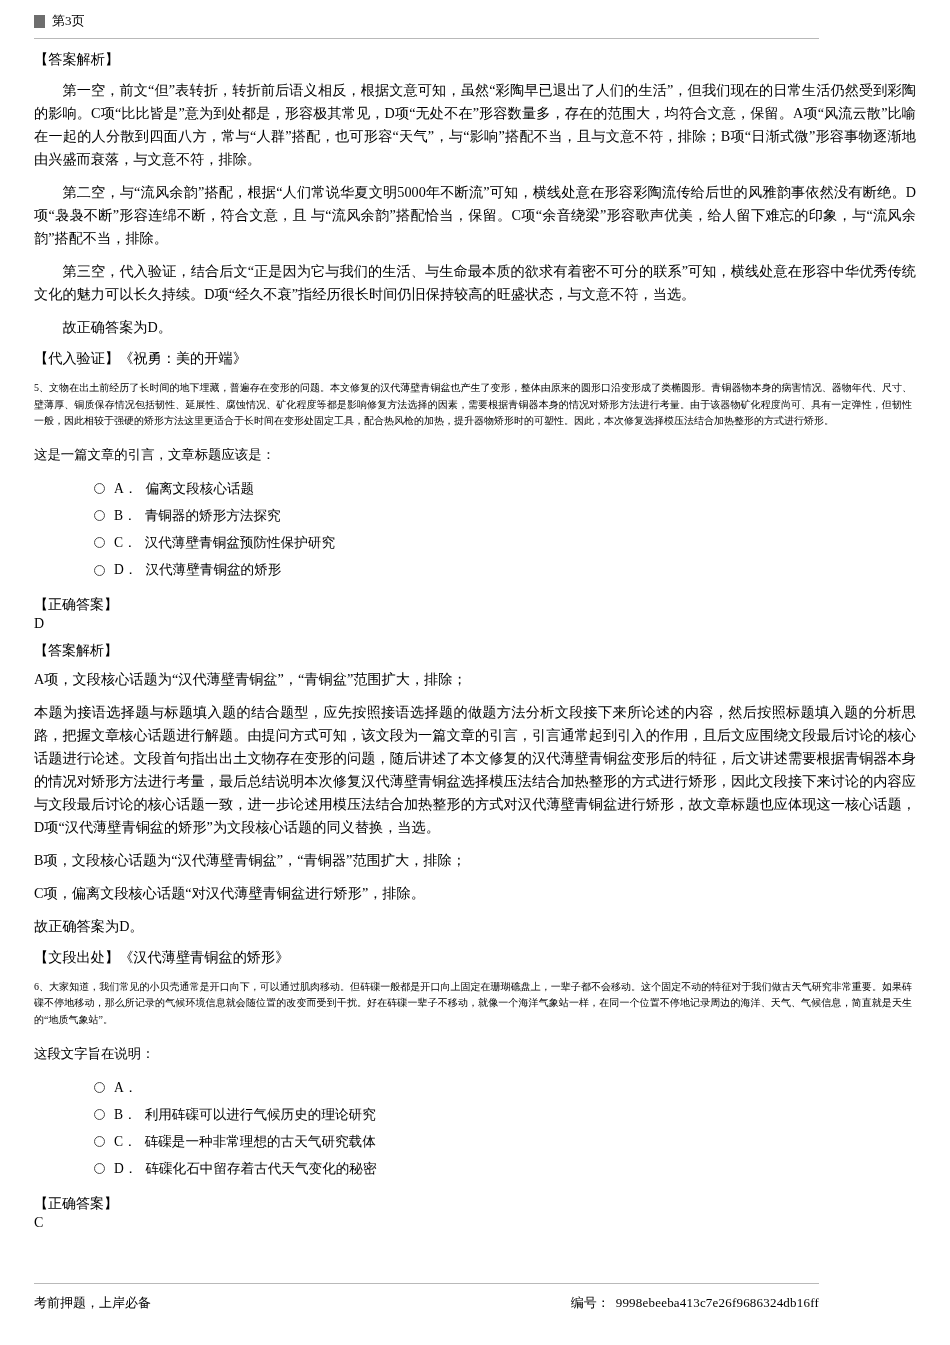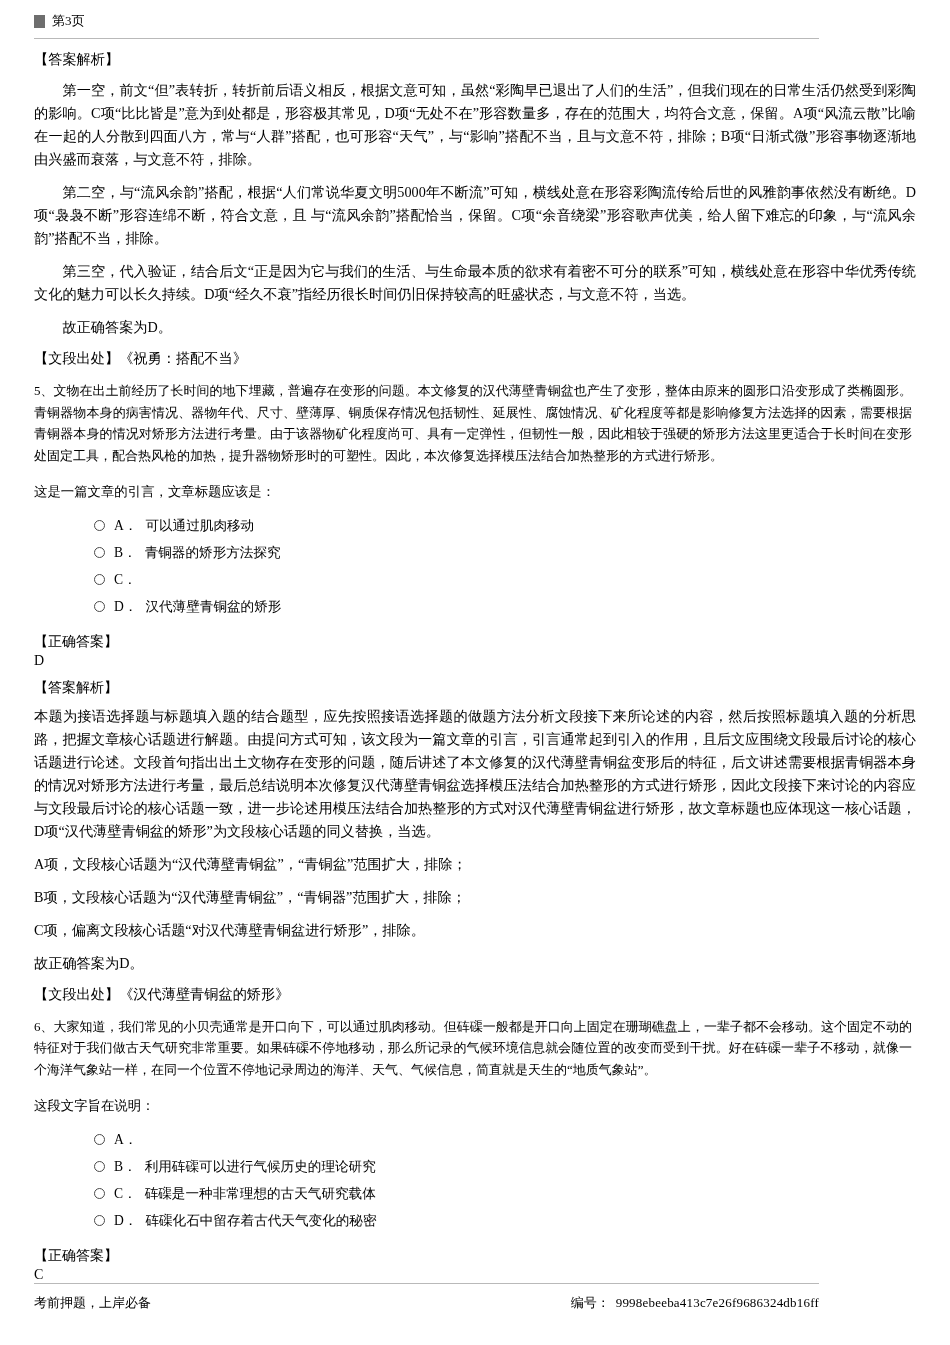--- a/index.html
+++ b/index.html
@@ -83,21 +83,21 @@
   }
   .para-indent {
     text-indent: 2em;
   }
   .bracket-line {
     font-size: 14.2px;
     line-height: 1.6;
     margin: 0 0 8px 0;
   }
   .small-para {
-    font-size: 13px;
+    font-size: 10px;
     line-height: 1.68;
     text-align: justify;
     text-justify: inter-ideograph;
     margin: 0 4px 10px 0;
   }
   .q-lead {
     font-size: 13.4px;
     line-height: 1.7;
     margin: 14px 0 8px 0;
   }
@@ -179,55 +179,56 @@
   <div class="rule rule-top"></div>
 
   <div class="content">
 
     <div class="bracket-line">【答案解析】</div>
 
     <p class="para para-indent">第一空，前文“但”表转折，转折前后语义相反，根据文意可知，虽然“彩陶早已退出了人们的生活”，但我们现在的日常生活仍然受到彩陶的影响。C项“比比皆是”意为到处都是，形容极其常见，D项“无处不在”形容数量多，存在的范围大，均符合文意，保留。A项“风流云散”比喻在一起的人分散到四面八方，常与“人群”搭配，也可形容“天气”，与“影响”搭配不当，且与文意不符，排除；B项“日渐式微”形容事物逐渐地由兴盛而衰落，与文意不符，排除。</p>
     <p class="para para-indent">第二空，与“流风余韵”搭配，根据“人们常说华夏文明5000年不断流”可知，横线处意在形容彩陶流传给后世的风雅韵事依然没有断绝。D项“袅袅不断”形容连绵不断，符合文意，且 与“流风余韵”搭配恰当，保留。C项“余音绕梁”形容歌声优美，给人留下难忘的印象，与“流风余韵”搭配不当，排除。</p>
     <p class="para para-indent">第三空，代入验证，结合后文“正是因为它与我们的生活、与生命最本质的欲求有着密不可分的联系”可知，横线处意在形容中华优秀传统文化的魅力可以长久持续。D项“经久不衰”指经历很长时间仍旧保持较高的旺盛状态，与文意不符，当选。</p>
     <p class="para para-indent">故正确答案为D。</p>
-    <div class="src-line">【文段出处】《祝勇：搭配不当》</div>
+    <div class="src-line">【代入验证】《祝勇：美的开端》</div>
 
     <div class="gap-sm"></div>
 
     <p class="small-para">5、文物在出土前经历了长时间的地下埋藏，普遍存在变形的问题。本文修复的汉代薄壁青铜盆也产生了变形，整体由原来的圆形口沿变形成了类椭圆形。青铜器物本身的病害情况、器物年代、尺寸、壁薄厚、铜质保存情况包括韧性、延展性、腐蚀情况、矿化程度等都是影响修复方法选择的因素，需要根据青铜器本身的情况对矫形方法进行考量。由于该器物矿化程度尚可、具有一定弹性，但韧性一般，因此相较于强硬的矫形方法这里更适合于长时间在变形处固定工具，配合热风枪的加热，提升器物矫形时的可塑性。因此，本次修复选择模压法结合加热整形的方式进行矫形。</p>
     <div class="q-lead">这是一篇文章的引言，文章标题应该是：</div>
 
     <ul class="options">
       <li class="option">
         <span class="radio"></span>
         <span class="option-letter">A．</span>
-        <span class="option-text">可以通过肌肉移动</span>
+        <span class="option-text">偏离文段核心话题</span>
       </li>
       <li class="option">
         <span class="radio"></span>
         <span class="option-letter">B．</span>
         <span class="option-text">青铜器的矫形方法探究</span>
       </li>
       <li class="option">
         <span class="radio"></span>
         <span class="option-letter">C．</span>
+        <span class="option-text">汉代薄壁青铜盆预防性保护研究</span>
       </li>
       <li class="option">
         <span class="radio"></span>
         <span class="option-letter">D．</span>
         <span class="option-text">汉代薄壁青铜盆的矫形</span>
       </li>
     </ul>
 
     <div class="answer-head">【正确答案】</div>
     <div class="answer-letter">D</div>
     <div class="analysis-head">【答案解析】</div>
 
+    <p class="para">A项，文段核心话题为“汉代薄壁青铜盆”，“青铜盆”范围扩大，排除；</p>
     <p class="para">本题为接语选择题与标题填入题的结合题型，应先按照接语选择题的做题方法分析文段接下来所论述的内容，然后按照标题填入题的分析思路，把握文章核心话题进行解题。由提问方式可知，该文段为一篇文章的引言，引言通常起到引入的作用，且后文应围绕文段最后讨论的核心话题进行论述。文段首句指出出土文物存在变形的问题，随后讲述了本文修复的汉代薄壁青铜盆变形后的特征，后文讲述需要根据青铜器本身的情况对矫形方法进行考量，最后总结说明本次修复汉代薄壁青铜盆选择模压法结合加热整形的方式进行矫形，因此文段接下来讨论的内容应与文段最后讨论的核心话题一致，进一步论述用模压法结合加热整形的方式对汉代薄壁青铜盆进行矫形，故文章标题也应体现这一核心话题，D项“汉代薄壁青铜盆的矫形”为文段核心话题的同义替换，当选。</p>
-    <p class="para">A项，文段核心话题为“汉代薄壁青铜盆”，“青铜盆”范围扩大，排除；</p>
     <p class="para">B项，文段核心话题为“汉代薄壁青铜盆”，“青铜器”范围扩大，排除；</p>
     <p class="para">C项，偏离文段核心话题“对汉代薄壁青铜盆进行矫形”，排除。</p>
     <p class="para">故正确答案为D。</p>
     <div class="src-line">【文段出处】《汉代薄壁青铜盆的矫形》</div>
 
     <div class="gap-sm"></div>
 
     <p class="small-para">6、大家知道，我们常见的小贝壳通常是开口向下，可以通过肌肉移动。但砗磲一般都是开口向上固定在珊瑚礁盘上，一辈子都不会移动。这个固定不动的特征对于我们做古天气研究非常重要。如果砗磲不停地移动，那么所记录的气候环境信息就会随位置的改变而受到干扰。好在砗磲一辈子不移动，就像一个海洋气象站一样，在同一个位置不停地记录周边的海洋、天气、气候信息，简直就是天生的“地质气象站”。</p>
     <div class="q-lead">这段文字旨在说明：</div>
 

